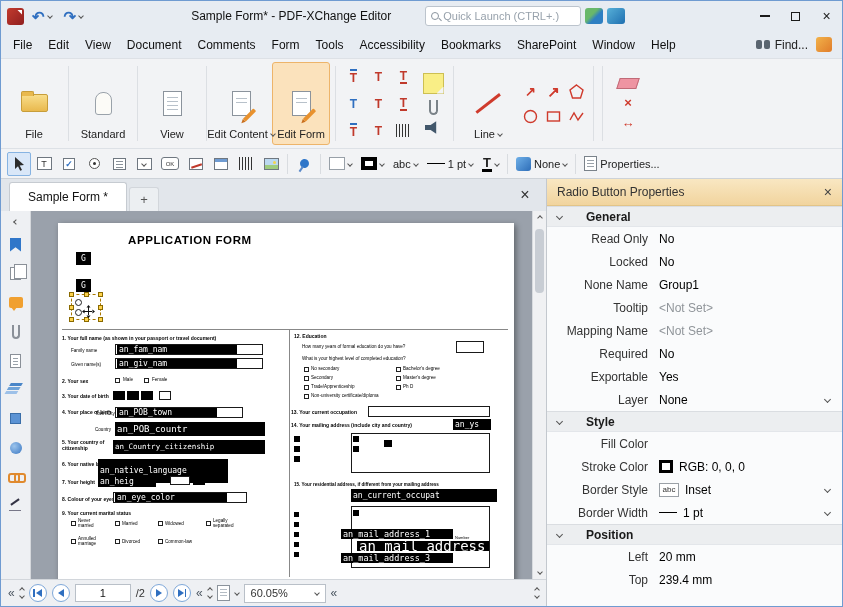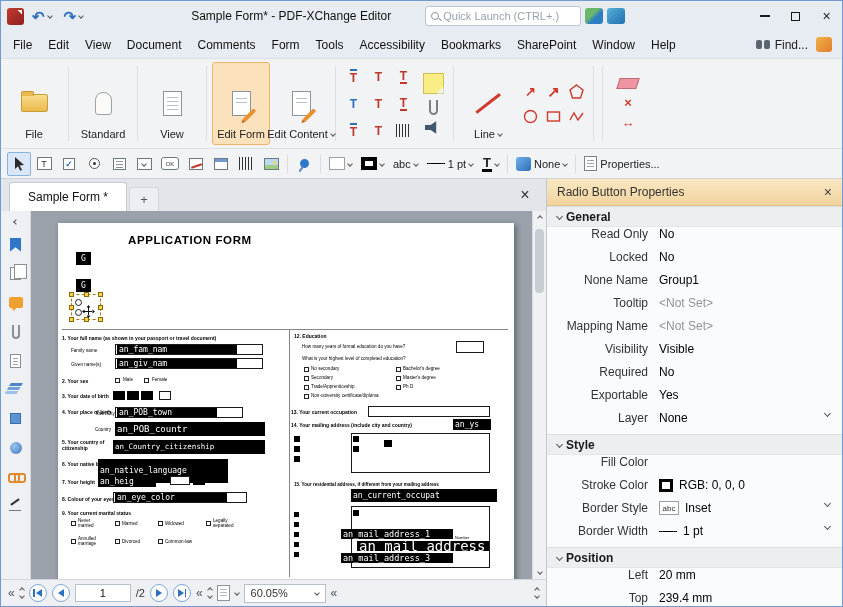--- a/index.html
+++ b/index.html
@@ -165,22 +165,22 @@
 .pginput{width:56px;height:18px;border:1px solid #b9c0c8;background:#fff;text-align:center;font-size:11px;font-family:inherit;color:#111}
 .zoombox{width:82px;height:19px;border:1px solid #b9c0c8;background:#fff;display:flex;align-items:center;padding:0 6px;gap:4px}
 .zoombox span:first-child{flex:1}
 .pgico{width:13px;height:16px;background:#fff;border:1px solid #8b939c;position:relative}
 .pgico::after{content:"";position:absolute;left:2px;right:2px;top:3px;height:8px;background:repeating-linear-gradient(#b4bcc4 0 1px,transparent 1px 3px)}
 
 
 .rightpanel{position:absolute;left:545px;top:177px;right:0;bottom:0;background:#fafbfc;border-left:1px solid #c3c8ce;border-top:1px solid #cdd2d8;display:flex;flex-direction:column;overflow:hidden}
 .phead{height:27px;background:linear-gradient(#f9e7c2,#f1d49e);border-bottom:1px solid #e2c488;display:flex;align-items:center;padding:0 10px;color:#333;flex:none}
 .pclose{margin-left:auto;font-size:14px;color:#444}
-.psec{height:21px;background:#eceef0;border-top:1px solid #dadde1;border-bottom:1px solid #e3e6ea;display:flex;align-items:center;gap:4px;padding-left:10px;font-weight:bold;color:#1a1a1a;flex:none}
-.prow{height:23px;display:flex;align-items:flex-start;padding-right:12px;flex:none}
+.psec{height:21px;background:#eceef0;border-top:1px solid #dadde1;border-bottom:1px solid #e3e6ea;display:flex;align-items:center;gap:24px;padding-left:10px;font-weight:bold;color:#1a1a1a;flex:none}
+.prow{height:23px;display:flex;align-items:center;padding-right:12px;flex:none}
 .plab{width:112px;flex:none;text-align:right;padding-right:11px;color:#333}
 .pval{color:#000;display:flex;align-items:center;gap:6px;flex:1}
 .pval.muted{color:#8f9499}
 .rowchev{margin-left:auto}
 .sw2{width:14px;height:13px;border:1px solid #9aa0a6;background:#fff;flex:none}
 .sw2.stroke{border:3.5px solid #000}
 .abcbox{width:20px;height:14px;border:1px solid #9aa0a6;background:#fff;font-size:8px;display:flex;align-items:center;justify-content:center;color:#333;flex:none}
 .wline{width:18px;height:0;border-top:1.6px solid #000;flex:none}
 </style>
 </head>
@@ -266,43 +266,43 @@
             <i style="top:9px"></i>
             <i style="top:13px"></i>
             <i style="top:17px"></i>
           </div>
         </div>
       <div class="blabel">
           <span>View</span>
         </div>
     </div>
     <div class="vsep"></div>
+    <div class="bigbtn">
+      <div class="icw">
+          <div class="pgicon">
+            <i style="top:6px"></i>
+            <i style="top:10px"></i>
+          </div>
+          <span class="pencil"></span>
+        </div>
+      <div class="blabel">
+          <span>Edit Content</span>
+          <span class="chev sm"></span>
+        </div>
+    </div>
     <div class="bigbtn active">
       <div class="icw">
           <div class="pgicon">
             <i style="top:6px"></i>
             <i style="top:10px"></i>
           </div>
           <span class="pencil"></span>
         </div>
       <div class="blabel">
           <span>Edit Form</span>
-        </div>
-    </div>
-    <div class="bigbtn">
-      <div class="icw">
-          <div class="pgicon">
-            <i style="top:6px"></i>
-            <i style="top:10px"></i>
-          </div>
-          <span class="pencil"></span>
-        </div>
-      <div class="blabel">
-          <span>Edit Content</span>
-          <span class="chev sm"></span>
         </div>
     </div>
     <div class="vsep"></div>
     <div class="fgrid">
       <div class="ftile">
           <span class="ft-red cap">T</span>
         </div>
       <div class="ftile">
           <span class="ft-red">T</span>
         </div>
@@ -703,24 +703,20 @@
       </div>
     <div class="prow">
         <span class="plab">Tooltip</span>
         <span class="pval muted">&lt;Not Set&gt;</span>
       </div>
     <div class="prow">
         <span class="plab">Mapping Name</span>
         <span class="pval muted">&lt;Not Set&gt;</span>
       </div>
     <div class="prow">
-        <span class="plab">Visibility</span>
-        <span class="pval">Visible</span>
-      </div>
-    <div class="prow">
         <span class="plab">Required</span>
         <span class="pval">No</span>
       </div>
     <div class="prow">
         <span class="plab">Exportable</span>
         <span class="pval">Yes</span>
       </div>
     <div class="prow">
         <span class="plab">Layer</span>
         <span class="pval">None</span>

